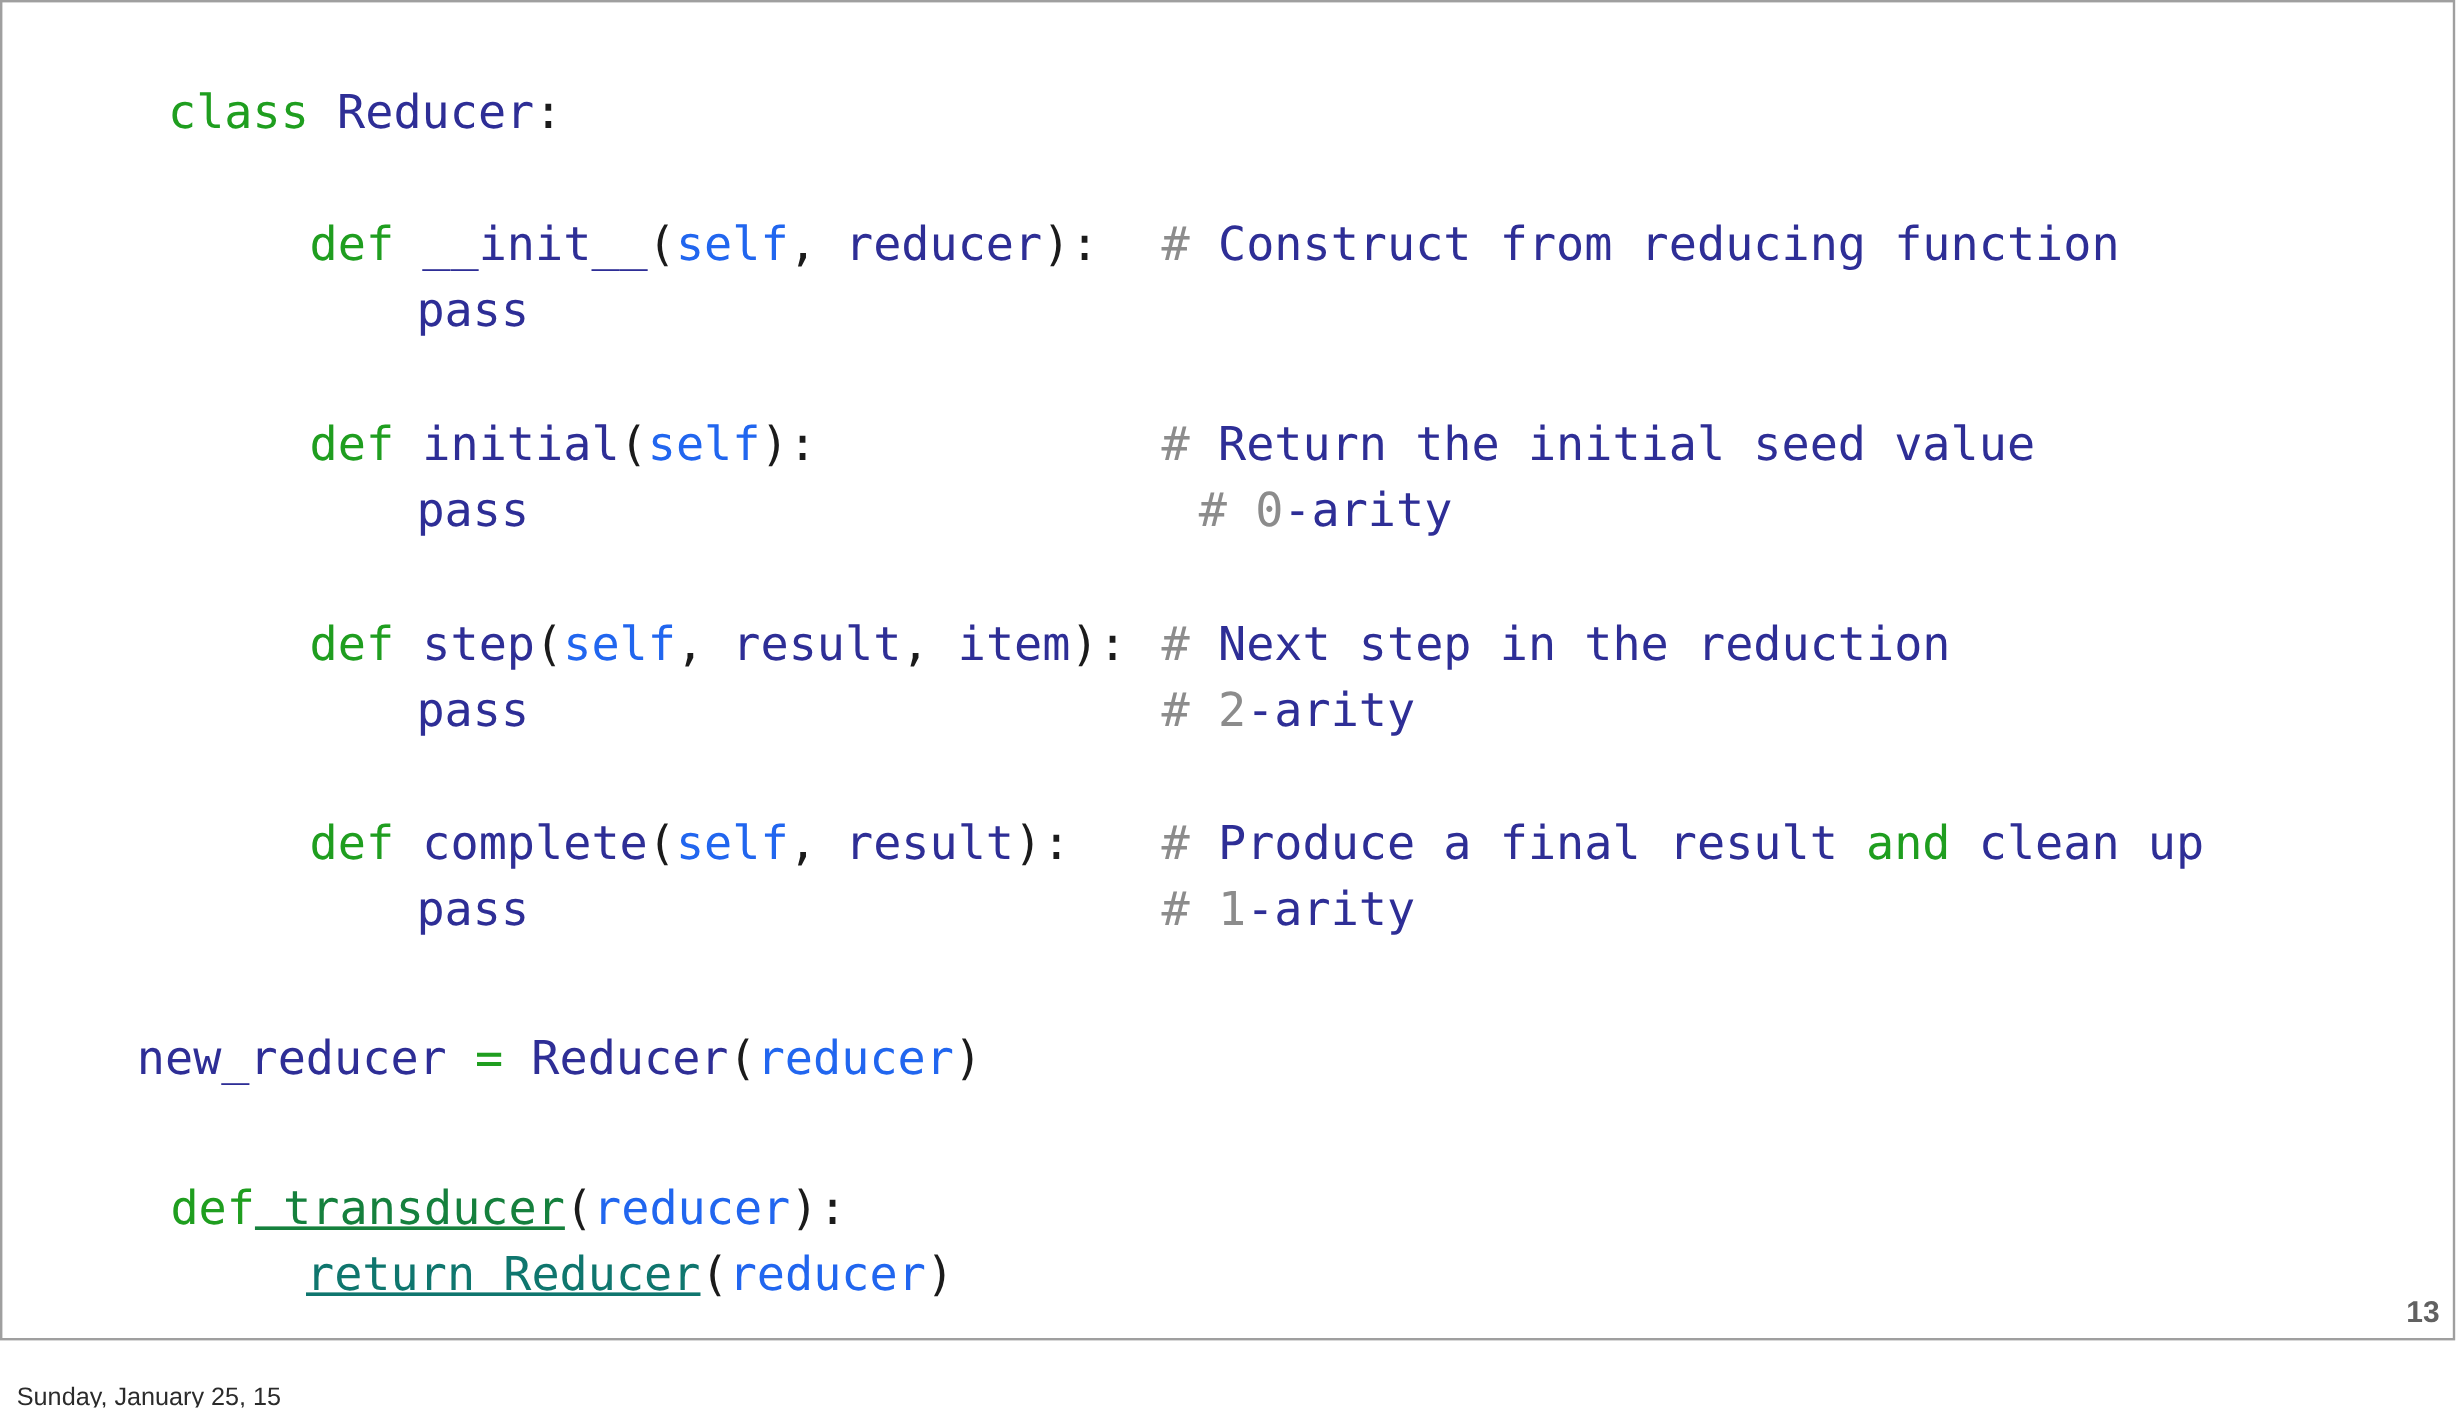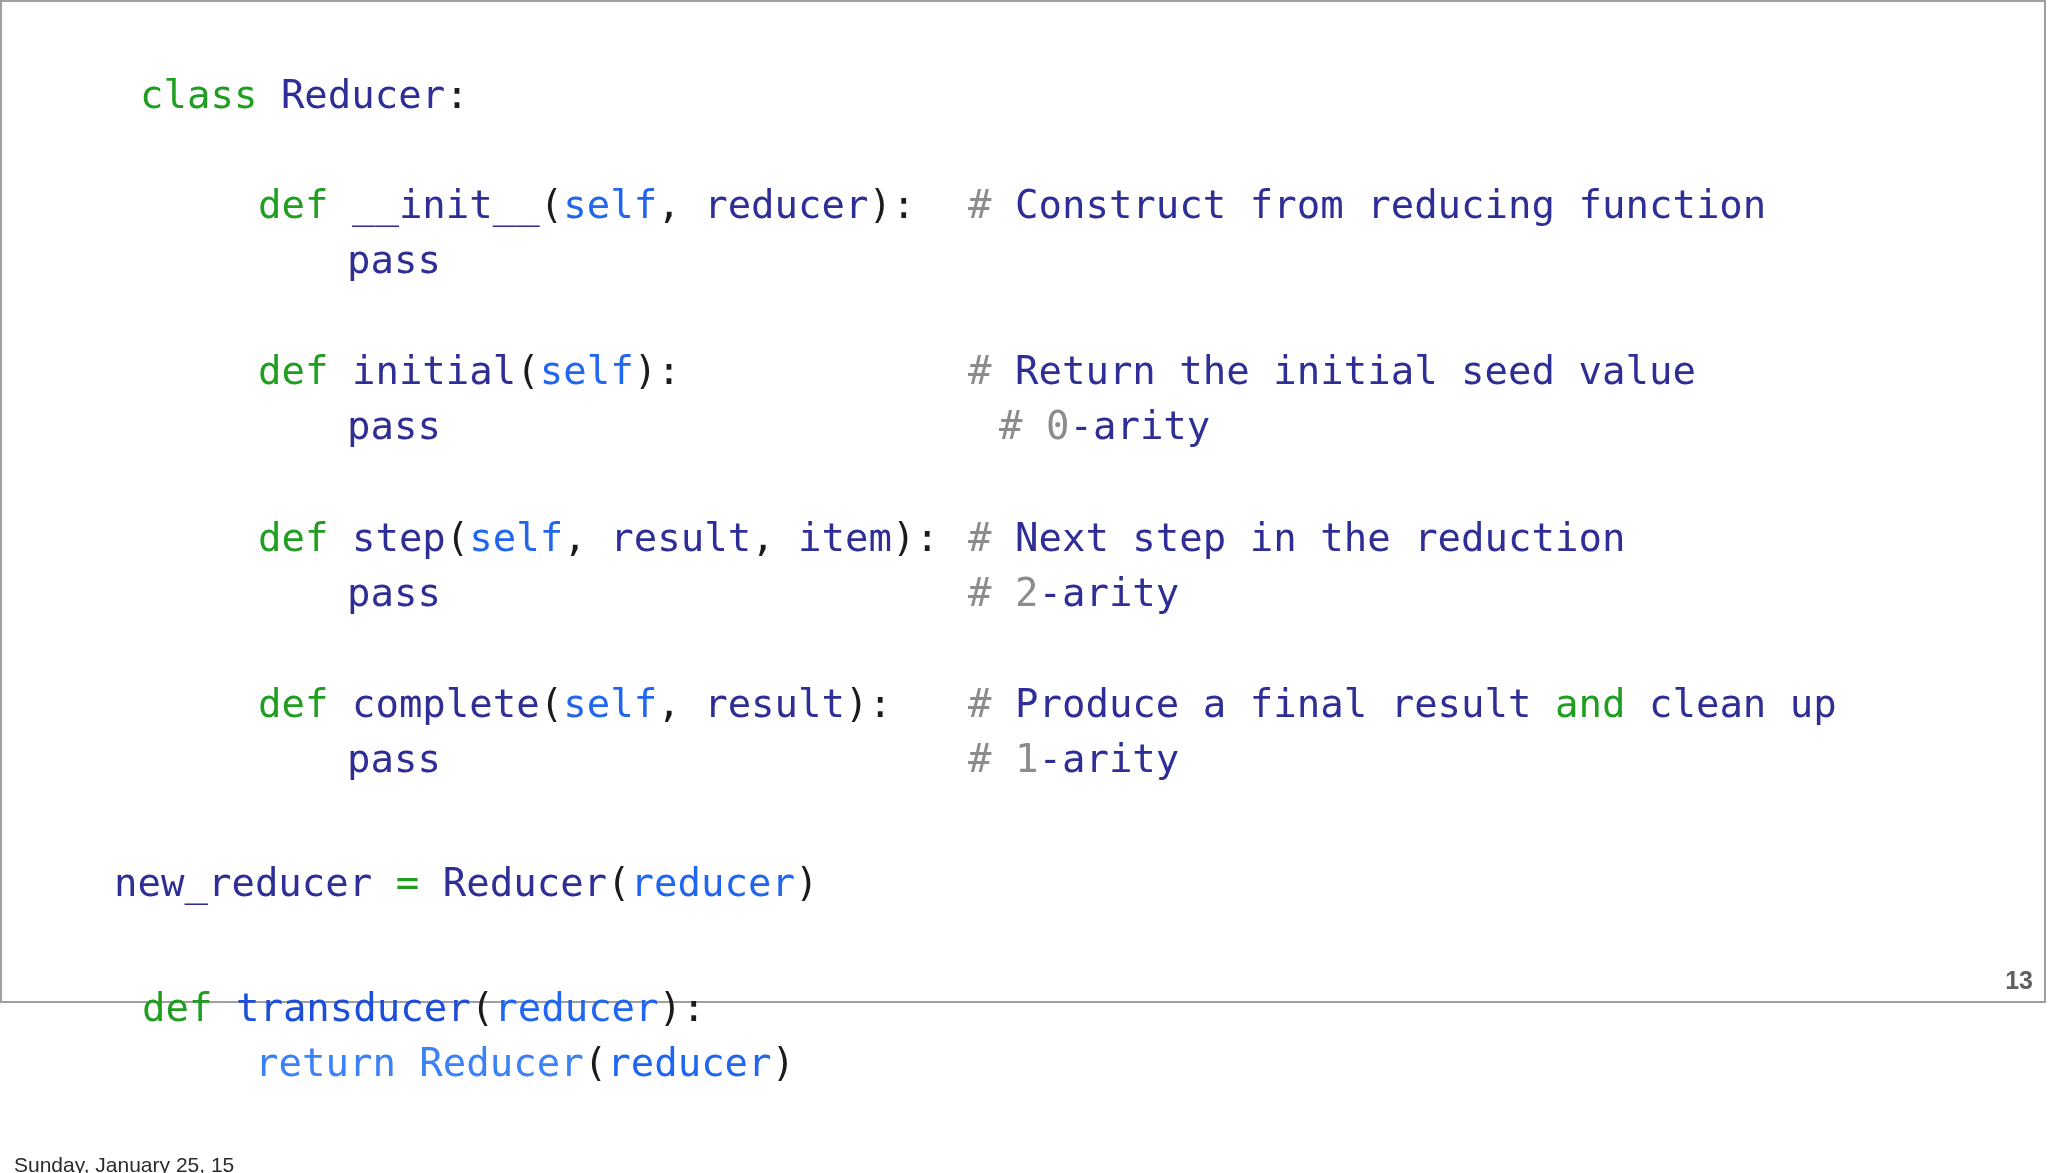--- a/index.html
+++ b/index.html
@@ -12,21 +12,21 @@
     height: 1173px;
     position: relative;
     font-family: "DejaVu Sans Mono", monospace;
     overflow: hidden;
   }
   .slide {
     position: absolute;
     left: 0;
     top: 0;
     width: 2046px;
-    height: 1003px;
+    height: 1117px;
     box-sizing: border-box;
     border: 2px solid #9f9f9f;
     background: #ffffff;
   }
   .code-layer {
     position: absolute;
     left: 0; top: 0; right: 0; bottom: 0;
   }
   .code-line {
     position: absolute;
@@ -66,19 +66,19 @@
       <div class="code-line" style="left: 138px; top: 68px;"><span style="color: rgb(31, 158, 31);">class</span><span style="color: rgb(46, 46, 150);"> Reducer</span><span style="color: rgb(27, 27, 27);">:</span></div>
       <div class="code-line" style="left: 256px; top: 178px;"><span style="color: rgb(31, 158, 31);">def</span><span style="color: rgb(46, 46, 150);"> __init__</span><span style="color: rgb(27, 27, 27);">(</span><span style="color: rgb(33, 102, 239);">self</span><span style="color: rgb(27, 27, 27);">,</span><span style="color: rgb(46, 46, 150);"> reducer</span><span style="color: rgb(27, 27, 27);">):</span><span class="code-comment" style="left: 710px;"><span style="color: rgb(140, 140, 140);"># </span><span style="color: rgb(46, 46, 150);">Construct from reducing function</span></span></div>
       <div class="code-line" style="left: 345px; top: 233px;"><span style="color: rgb(46, 46, 150);">pass</span></div>
       <div class="code-line" style="left: 256px; top: 344px;"><span style="color: rgb(31, 158, 31);">def</span><span style="color: rgb(46, 46, 150);"> initial</span><span style="color: rgb(27, 27, 27);">(</span><span style="color: rgb(33, 102, 239);">self</span><span style="color: rgb(27, 27, 27);">):</span><span class="code-comment" style="left: 710px;"><span style="color: rgb(140, 140, 140);"># </span><span style="color: rgb(46, 46, 150);">Return the initial seed value</span></span></div>
       <div class="code-line" style="left: 345px; top: 399px;"><span style="color: rgb(46, 46, 150);">pass</span><span class="code-comment" style="left: 652px;"><span style="color: rgb(140, 140, 140);"># </span><span style="color: rgb(140, 140, 140);">0</span><span style="color: rgb(46, 46, 150);">-arity</span></span></div>
       <div class="code-line" style="left: 256px; top: 511px;"><span style="color: rgb(31, 158, 31);">def</span><span style="color: rgb(46, 46, 150);"> step</span><span style="color: rgb(27, 27, 27);">(</span><span style="color: rgb(33, 102, 239);">self</span><span style="color: rgb(27, 27, 27);">,</span><span style="color: rgb(46, 46, 150);"> result</span><span style="color: rgb(27, 27, 27);">,</span><span style="color: rgb(46, 46, 150);"> item</span><span style="color: rgb(27, 27, 27);">):</span><span class="code-comment" style="left: 710px;"><span style="color: rgb(140, 140, 140);"># </span><span style="color: rgb(46, 46, 150);">Next step in the reduction</span></span></div>
       <div class="code-line" style="left: 345px; top: 566px;"><span style="color: rgb(46, 46, 150);">pass</span><span class="code-comment" style="left: 621px;"><span style="color: rgb(140, 140, 140);"># </span><span style="color: rgb(140, 140, 140);">2</span><span style="color: rgb(46, 46, 150);">-arity</span></span></div>
       <div class="code-line" style="left: 256px; top: 677px;"><span style="color: rgb(31, 158, 31);">def</span><span style="color: rgb(46, 46, 150);"> complete</span><span style="color: rgb(27, 27, 27);">(</span><span style="color: rgb(33, 102, 239);">self</span><span style="color: rgb(27, 27, 27);">,</span><span style="color: rgb(46, 46, 150);"> result</span><span style="color: rgb(27, 27, 27);">):</span><span class="code-comment" style="left: 710px;"><span style="color: rgb(140, 140, 140);"># </span><span style="color: rgb(46, 46, 150);">Produce a final result </span><span style="color: rgb(31, 158, 31);">and</span><span style="color: rgb(46, 46, 150);"> clean up</span></span></div>
       <div class="code-line" style="left: 345px; top: 732px;"><span style="color: rgb(46, 46, 150);">pass</span><span class="code-comment" style="left: 621px;"><span style="color: rgb(140, 140, 140);"># </span><span style="color: rgb(140, 140, 140);">1</span><span style="color: rgb(46, 46, 150);">-arity</span></span></div>
       <div class="code-line" style="left: 112px; top: 856px;"><span style="color: rgb(46, 46, 150); text-align: right;">new_reducer </span><span style="color: rgb(31, 158, 31);">=</span><span style="color: rgb(46, 46, 150);"> Reducer</span><span style="color: rgb(27, 27, 27);">(</span><span style="color: rgb(33, 102, 239);">reducer</span><span style="color: rgb(27, 27, 27);">)</span></div>
-      <div class="code-line" style="left: 140px; top: 981px;"><span style="color: rgb(31, 158, 31);">def</span><span style="color: #1d4ed8;"> transducer</span><span style="color: rgb(27, 27, 27);">(</span><span style="color: rgb(33, 102, 239);">reducer</span><span style="color: rgb(27, 27, 27);">):</span></div>
-      <div class="code-line" style="left: 253px; top: 1036px;"><span style="color: #3b82f6;">return Reducer</span><span style="color: rgb(27, 27, 27);">(</span><span style="color: rgb(33, 102, 239);">reducer</span><span style="color: rgb(27, 27, 27);">)</span></div>
+      <div class="code-line" style="left: 140px; top: 981px;"><span style="color: rgb(31, 158, 31);">def</span><span style="color: #15803d; text-decoration: underline;"> transducer</span><span style="color: rgb(27, 27, 27);">(</span><span style="color: rgb(33, 102, 239);">reducer</span><span style="color: rgb(27, 27, 27);">):</span></div>
+      <div class="code-line" style="left: 253px; top: 1036px;"><span style="color: #0f766e; text-decoration: underline;">return Reducer</span><span style="color: rgb(27, 27, 27);">(</span><span style="color: rgb(33, 102, 239);">reducer</span><span style="color: rgb(27, 27, 27);">)</span></div>
     </div>
   <div class="page-number">13</div>
 </div>
 
 <div class="footer-date">Sunday, January 25, 15</div>
 
 </body></html>

